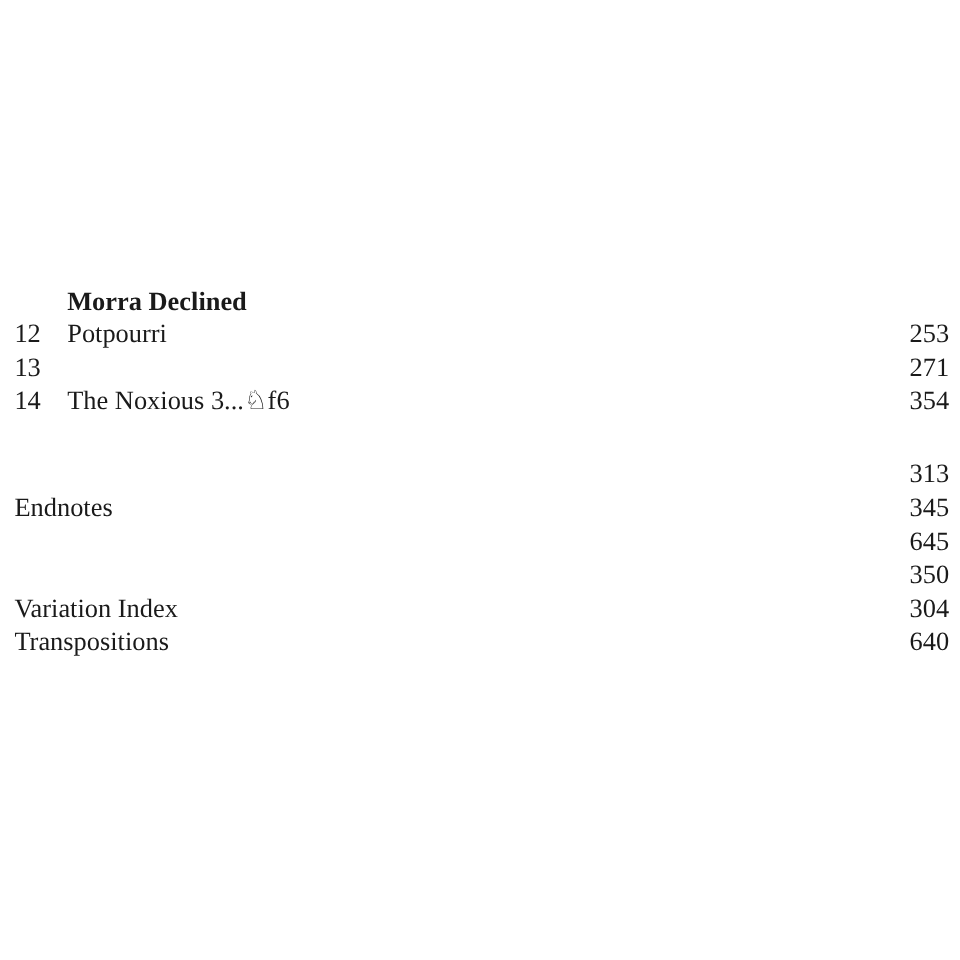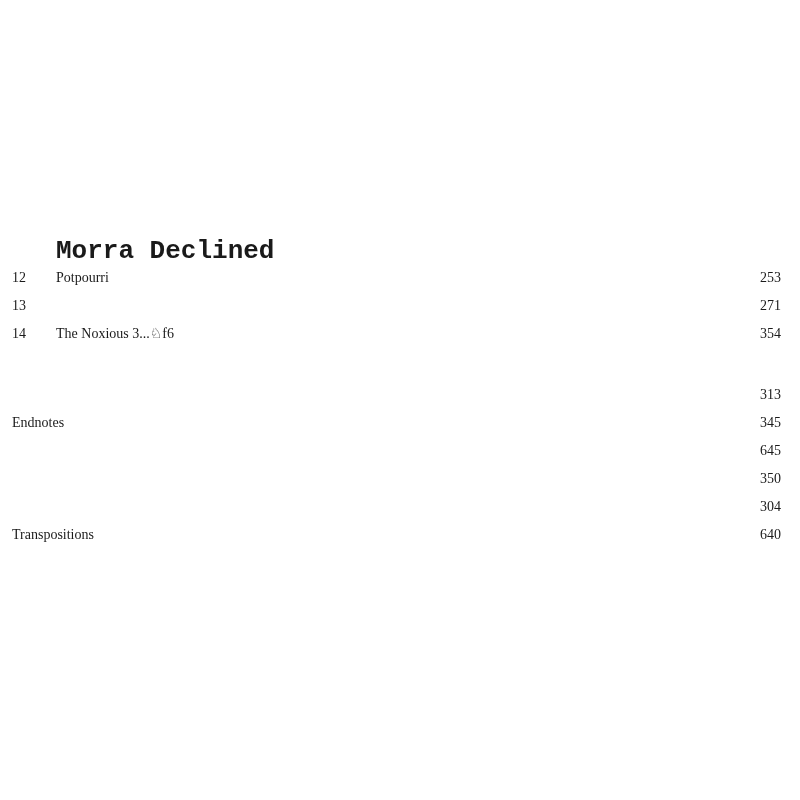--- a/index.html
+++ b/index.html
@@ -1,22 +1,22 @@
 <!DOCTYPE html>
 <html><head>
 <meta charset="utf-8">
 <style>
   html, body { margin:0; padding:0; background:#ffffff; }
   body { width:800px; height:800px; position:relative; overflow:hidden;
          font-family:"Liberation Serif","DejaVu Serif",serif; color:#1a1a1a; }
-  .line { position:absolute; left:0; width:800px; height:28px; font-size:14px; line-height:28px; }
+  .line { position:absolute; left:0; width:800px; height:28px; font-size:22px; line-height:28px; }
   .num { position:absolute; left:12px; }
   .title { position:absolute; left:56px; white-space:nowrap; }
-  .page { position:absolute; right:19px; text-align:right; }
-  .heading { position:absolute; left:56px; top:237px; font-size:26px; font-weight:bold; line-height:28px;font-family:Liberation Mono, monospace; }
+  .page { position:absolute; right:9px; text-align:right; }
+  .heading { position:absolute; left:56px; top:237px; font-size:22px; font-weight:bold; line-height:28px; }
   .plain { position:absolute; left:12px; white-space:nowrap; }
 </style>
 </head>
 <body>
 
 <div>
   <div class="heading">Morra Declined</div>
 
   <div class="line" style="top:264px">
     <span class="num">12</span>
@@ -40,19 +40,20 @@
     <span class="plain">Endnotes</span>
     <span class="page">345</span>
   </div>
   <div class="line" style="top:437px">
     <span class="page">645</span>
   </div>
   <div class="line" style="top:465px">
     <span class="page">350</span>
   </div>
   <div class="line" style="top:493px">
+    <span class="plain">Variation Index</span>
     <span class="page">304</span>
   </div>
   <div class="line" style="top:521px">
     <span class="plain">Transpositions</span>
     <span class="page">640</span>
   </div>
 </div>
 
 </body></html>

